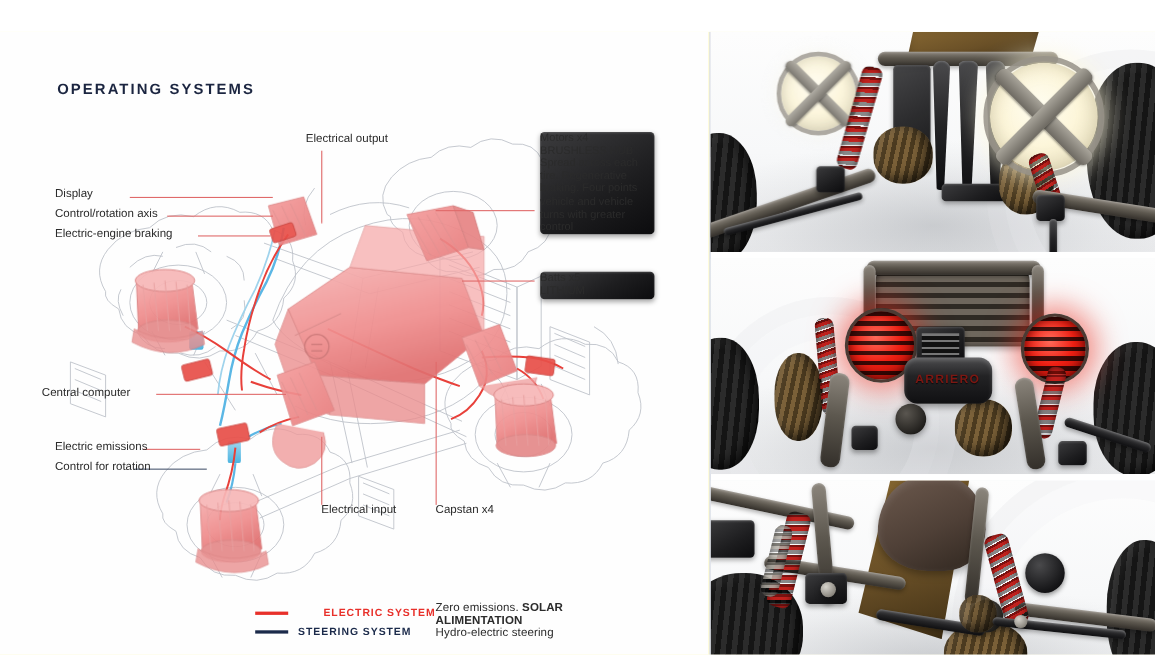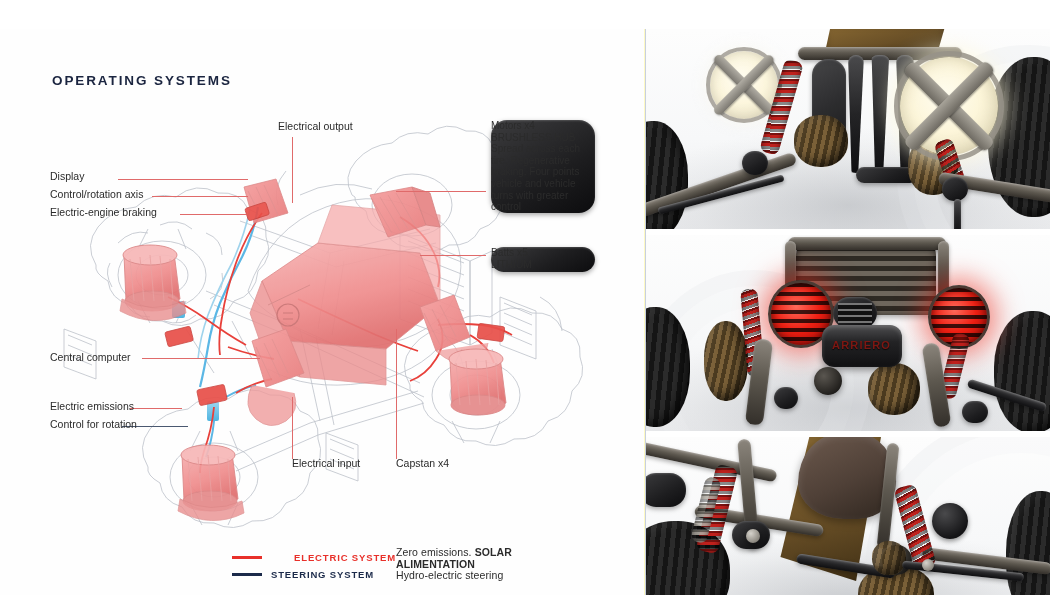--- a/index.html
+++ b/index.html
@@ -189,21 +189,21 @@
     );
   }
   .hub {
     position: absolute;
     border-radius: 50%;
     background: radial-gradient(circle at 35% 32%, #5a5650, #23211e 70%, #0c0b0a);
     box-shadow: 0 2px 6px rgba(0,0,0,0.4);
   }
   .block {
     position: absolute;
-    border-radius: 16px;
+    border-radius: 4px;
     background: linear-gradient(150deg, #3c3c3e 0%, #1d1d1f 60%, #0c0c0e 100%);
     box-shadow: inset 0 1px 2px rgba(255,255,255,0.18), 0 2px 5px rgba(0,0,0,0.35);
   }
   .headlight {
     position: absolute;
     border-radius: 50%;
     background: radial-gradient(circle at 45% 40%, #fffdf0 0%, #fdf6da 45%, #efe7c8 72%, #c9c2aa 100%);
     box-shadow: 0 0 22px 8px rgba(255,250,220,0.75), inset 0 0 16px rgba(180,172,140,0.5);
   }
   .hl-cross, .hl-cross2 {
@@ -446,21 +446,21 @@
     <div class="leader h" style="left:420px; top:226px; width:66px;"></div>
 
     <div class="label" style="left:278px; top:91px;">Electrical output</div>
 
     <div class="label" style="left:50px; top:141px;">Display</div>
 
     <div class="label" style="left:50px; top:159px;">Control/rotation axis</div>
 
     <div class="label" style="left:50px; top:177px;">Electric-engine braking</div>
 
-    <div class="label" style="left:50px; top:322px;text-align:right;">Central computer</div>
+    <div class="label" style="left:38px; top:322px;text-align:right;">Central computer</div>
 
     <div class="label" style="left:50px; top:371px;">Electric emissions</div>
 
     <div class="label" style="left:50px; top:389px;">Control for rotation</div>
 
     <div class="label" style="left:292px; top:428px;">Electrical input</div>
 
     <div class="label" style="left:396px; top:428px;">Capstan x4</div>
 
     <div class="label block" style="left:491px; top:91px; width:104px;">

